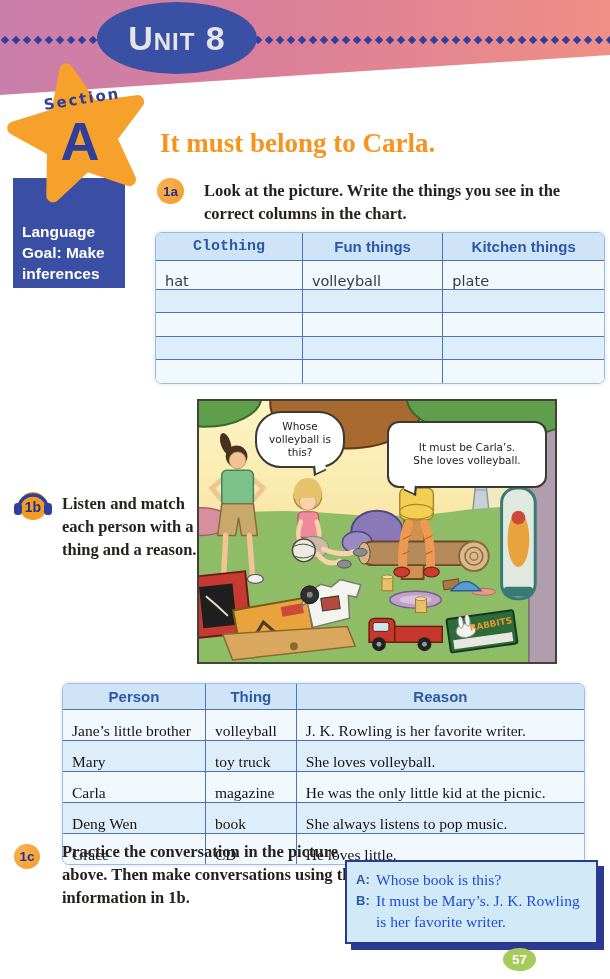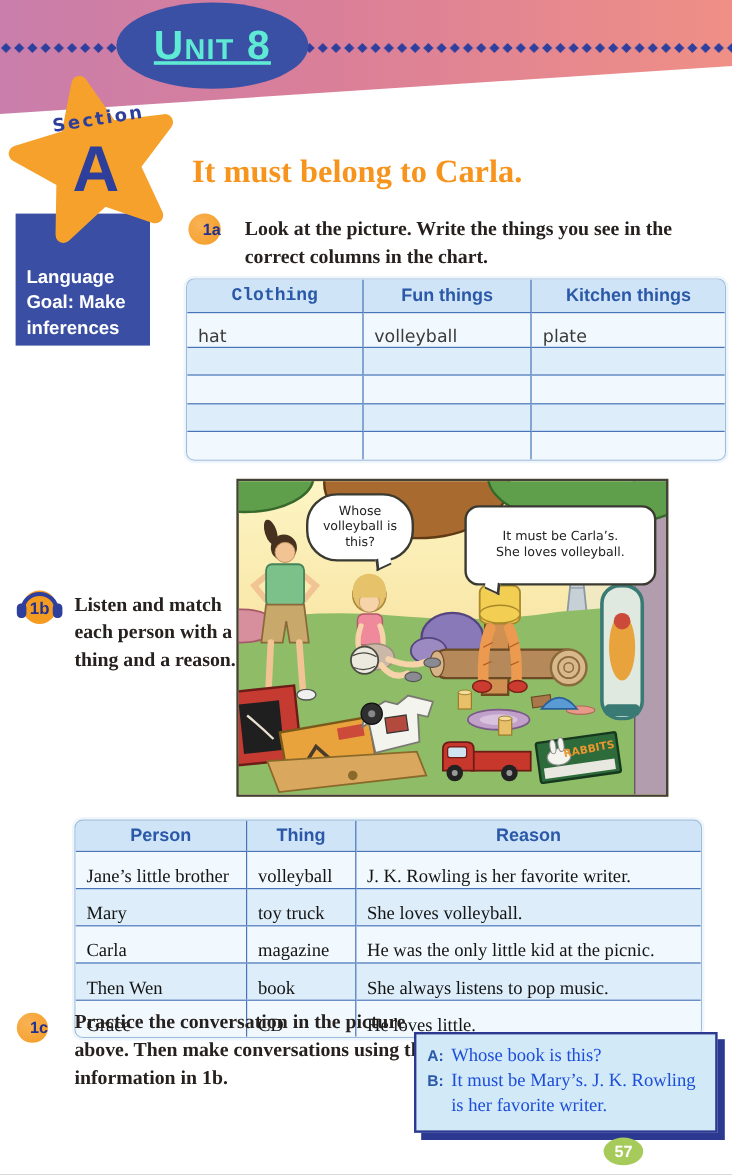--- a/index.html
+++ b/index.html
@@ -8,39 +8,39 @@
   .abs { position:absolute; }
 
   
   .banner { left:0; top:0; width:610px; height:96px;
     background:linear-gradient(90deg,#c97eab 0%,#da7f99 45%,#ef8f86 100%);
     clip-path:polygon(0 0,100% 0,100% 55px,0 95px); }
   .dots { left:0; top:35px; width:610px; height:10px; z-index:2; }
   .unit-ellipse { left:97px; top:2px; width:160px; height:72px; background:#3a50a5;
     border-radius:50%; display:flex; align-items:center; justify-content:center; z-index:3; }
   .unit-ellipse span { font:700 34px "Liberation Sans", sans-serif; font-variant:small-caps;
-    color:#5eead4; letter-spacing:1px;text-decoration:underline; }
+    color:#e5e5e5; letter-spacing:1px; }
 
   
   .star-wrap { left:4px; top:56px; width:152px; height:158px; z-index:5; }
   .star-wrap svg { position:absolute; left:0; top:0; }
   .section-word { position:absolute; left:18px; top:34px; width:120px; text-align:center;
     transform:rotate(-9deg); font:700 15px "DejaVu Sans", sans-serif; color:#2d3e9b; letter-spacing:2px; }
   .section-letter { position:absolute; left:0; top:54px; width:152px; text-align:center;
     font:700 54px "Liberation Sans", sans-serif; color:#2d3e9b; }
 
   .goal-box { left:13px; top:178px; width:112px; height:110px; background:#3a4fa3; z-index:4;
     padding:44px 6px 0 9px; }
   .goal-box span { font:700 15.5px/1.35 "Liberation Sans", sans-serif; color:#fff; }
 
   .title { left:160px; top:128px; font:700 27px "Liberation Serif", serif; color:#f7941d; }
 
   
   .badge { border-radius:50%; background:radial-gradient(circle at 35% 35%, #f9b254, #f49b22);
-    display:flex; align-items:center; justify-content:flex-end;
+    display:flex; align-items:center; justify-content:center;
     font:700 13.5px "Liberation Sans", sans-serif; color:#23318f; }
   .badge-1a { left:157px; top:178px; width:27px; height:26px; }
   .badge-1c { left:14px; top:844px; width:26px; height:25px; }
   .badge-1b { left:11px; top:488px; width:44px; height:34px; }
 
   .instr { font:700 16.5px/1.38 "Liberation Serif", serif; color:#26211e; }
   .instr-1a { left:204px; top:180px; width:392px; }
   .instr-1b { left:62px; top:493px; width:152px; }
   .instr-1c { left:62px; top:841px; width:300px; }
 
@@ -347,21 +347,21 @@
             <td>Mary</td>
             <td>toy truck</td>
             <td>She loves volleyball.</td>
           </tr>
           <tr>
             <td>Carla</td>
             <td>magazine</td>
             <td>He was the only little kid at the picnic.</td>
           </tr>
           <tr>
-            <td>Then Wen</td>
+            <td>Deng Wen</td>
             <td>book</td>
             <td>She always listens to pop music.</td>
           </tr>
           <tr>
             <td>Grace</td>
             <td>CD</td>
             <td>He loves little.</td>
           </tr>
         </tbody>
       </table>

